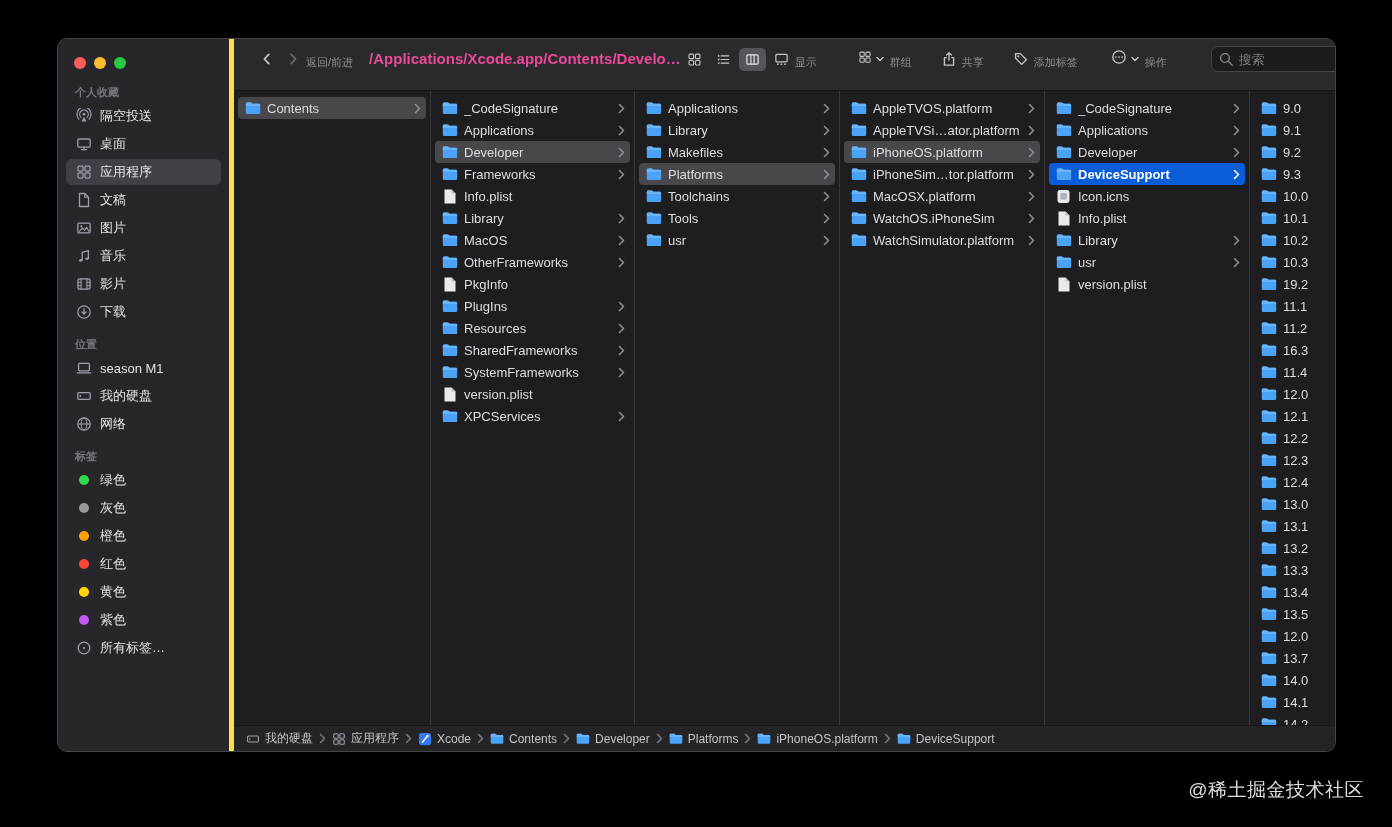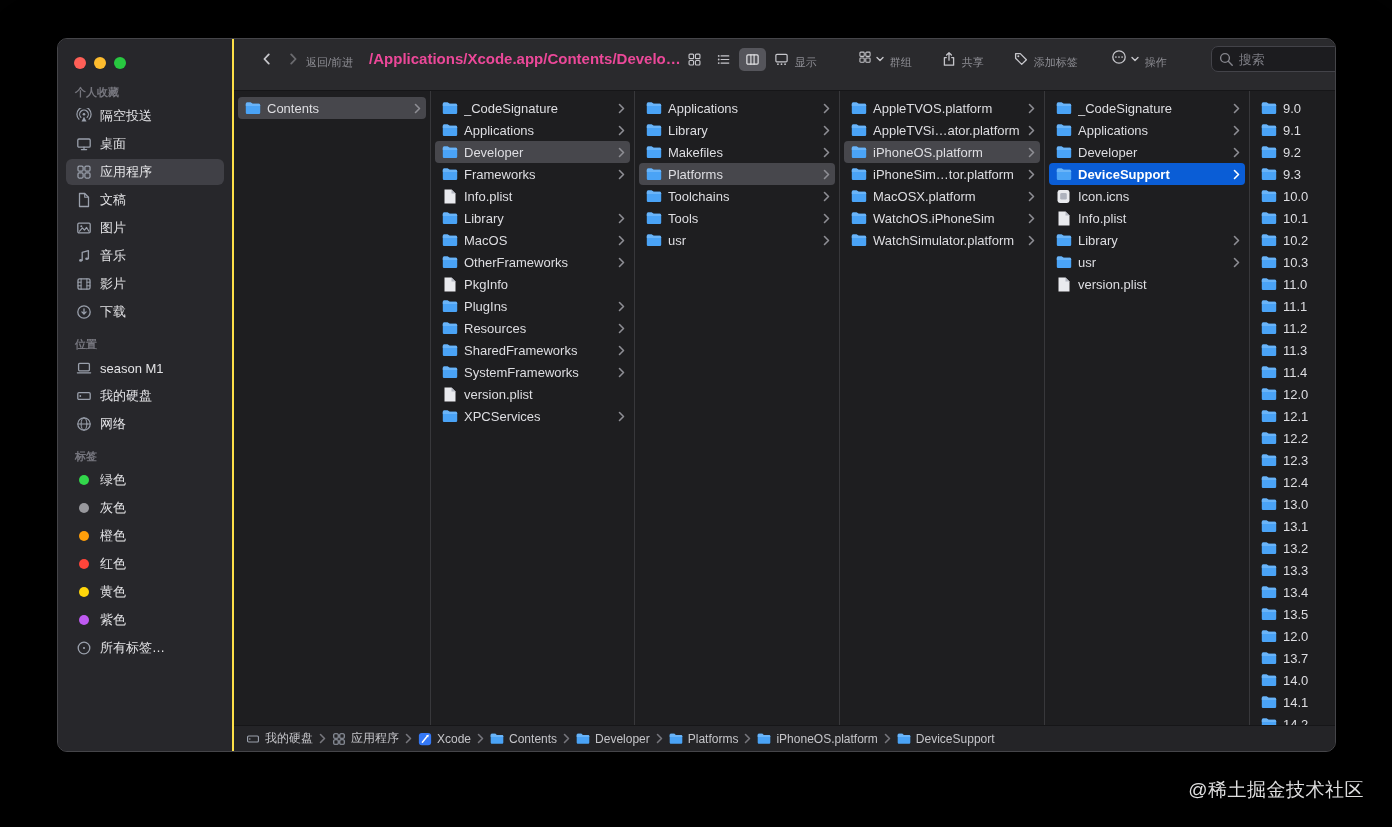--- a/index.html
+++ b/index.html
@@ -5,21 +5,21 @@
   *{margin:0;padding:0;box-sizing:border-box}
   html,body{width:1392px;height:827px;background:#000;overflow:hidden;
     font-family:"Liberation Sans","DejaVu Sans",sans-serif;}
   .stage{position:relative;width:1392px;height:827px;background:#010101}
 
   .finder-window{position:absolute;left:57px;top:38px;width:1279px;height:714px;
     border-radius:10px;overflow:hidden;display:flex;background:#1e1e20;
     border:1px solid #454549;box-shadow:0 30px 70px rgba(0,0,0,.8)}
 
   
-  .sidebar{width:176px;flex:none;background:#27272b;border-right:2px solid #fde047;
+  .sidebar{width:176px;flex:none;background:#27272b;border-right:5px solid #fde047;
     padding:16px 8px 8px;overflow:hidden}
   .traffic{display:flex;gap:8px;padding:2px 0 0 8px;margin-bottom:16px}
   .tl{width:12px;height:12px;border-radius:50%;display:inline-block}
   .tl.red{background:#ff5f57}.tl.yellow{background:#febc2e}.tl.green{background:#28c840}
   .sb-title{font-size:11px;font-weight:700;color:#76767e;margin:12px 0 3px 9px}
   .sb-section:first-child .sb-title{margin-top:0}
   .sb-item{display:flex;align-items:center;gap:8px;height:26px;margin-bottom:2px;
     padding:0 9px;border-radius:6px;font-size:13px;color:#e2e2e5;white-space:nowrap;cursor:default}
   .sb-item.selected{background:#404046}
   .sb-icon{width:17px;display:flex;justify-content:center;align-items:center;flex:none}
@@ -987,21 +987,21 @@
               </span>
               <span class="item-label">10.3</span>
             </div>
             <div class="col-item">
               <span class="item-icon">
                 <svg width="16" height="13" viewBox="0 0 16 13">
                   <path d="M.8 2c0-.9.7-1.6 1.6-1.6h3.1c.4 0 .8.2 1.1.5l.9.9h6.1c.9 0 1.6.7 1.6 1.6v7c0 .9-.7 1.6-1.6 1.6H2.4C1.5 12 .8 11.3.8 10.4z" fill="#4aa3f6"></path>
                   <path d="M.8 4.1h14.4v-.7c0-.9-.7-1.6-1.6-1.6H7.5l-.9-.9c-.3-.3-.7-.5-1.1-.5H2.4C1.5.4.8 1.1.8 2z" fill="#6ab4f8"></path>
                 </svg>
               </span>
-              <span class="item-label">11.0</span>
+              <span class="item-label">19.2</span>
             </div>
             <div class="col-item">
               <span class="item-icon">
                 <svg width="16" height="13" viewBox="0 0 16 13">
                   <path d="M.8 2c0-.9.7-1.6 1.6-1.6h3.1c.4 0 .8.2 1.1.5l.9.9h6.1c.9 0 1.6.7 1.6 1.6v7c0 .9-.7 1.6-1.6 1.6H2.4C1.5 12 .8 11.3.8 10.4z" fill="#4aa3f6"></path>
                   <path d="M.8 4.1h14.4v-.7c0-.9-.7-1.6-1.6-1.6H7.5l-.9-.9c-.3-.3-.7-.5-1.1-.5H2.4C1.5.4.8 1.1.8 2z" fill="#6ab4f8"></path>
                 </svg>
               </span>
               <span class="item-label">11.1</span>
             </div>
@@ -1014,21 +1014,21 @@
               </span>
               <span class="item-label">11.2</span>
             </div>
             <div class="col-item">
               <span class="item-icon">
                 <svg width="16" height="13" viewBox="0 0 16 13">
                   <path d="M.8 2c0-.9.7-1.6 1.6-1.6h3.1c.4 0 .8.2 1.1.5l.9.9h6.1c.9 0 1.6.7 1.6 1.6v7c0 .9-.7 1.6-1.6 1.6H2.4C1.5 12 .8 11.3.8 10.4z" fill="#4aa3f6"></path>
                   <path d="M.8 4.1h14.4v-.7c0-.9-.7-1.6-1.6-1.6H7.5l-.9-.9c-.3-.3-.7-.5-1.1-.5H2.4C1.5.4.8 1.1.8 2z" fill="#6ab4f8"></path>
                 </svg>
               </span>
-              <span class="item-label">11.3</span>
+              <span class="item-label">16.3</span>
             </div>
             <div class="col-item">
               <span class="item-icon">
                 <svg width="16" height="13" viewBox="0 0 16 13">
                   <path d="M.8 2c0-.9.7-1.6 1.6-1.6h3.1c.4 0 .8.2 1.1.5l.9.9h6.1c.9 0 1.6.7 1.6 1.6v7c0 .9-.7 1.6-1.6 1.6H2.4C1.5 12 .8 11.3.8 10.4z" fill="#4aa3f6"></path>
                   <path d="M.8 4.1h14.4v-.7c0-.9-.7-1.6-1.6-1.6H7.5l-.9-.9c-.3-.3-.7-.5-1.1-.5H2.4C1.5.4.8 1.1.8 2z" fill="#6ab4f8"></path>
                 </svg>
               </span>
               <span class="item-label">11.4</span>
             </div>

